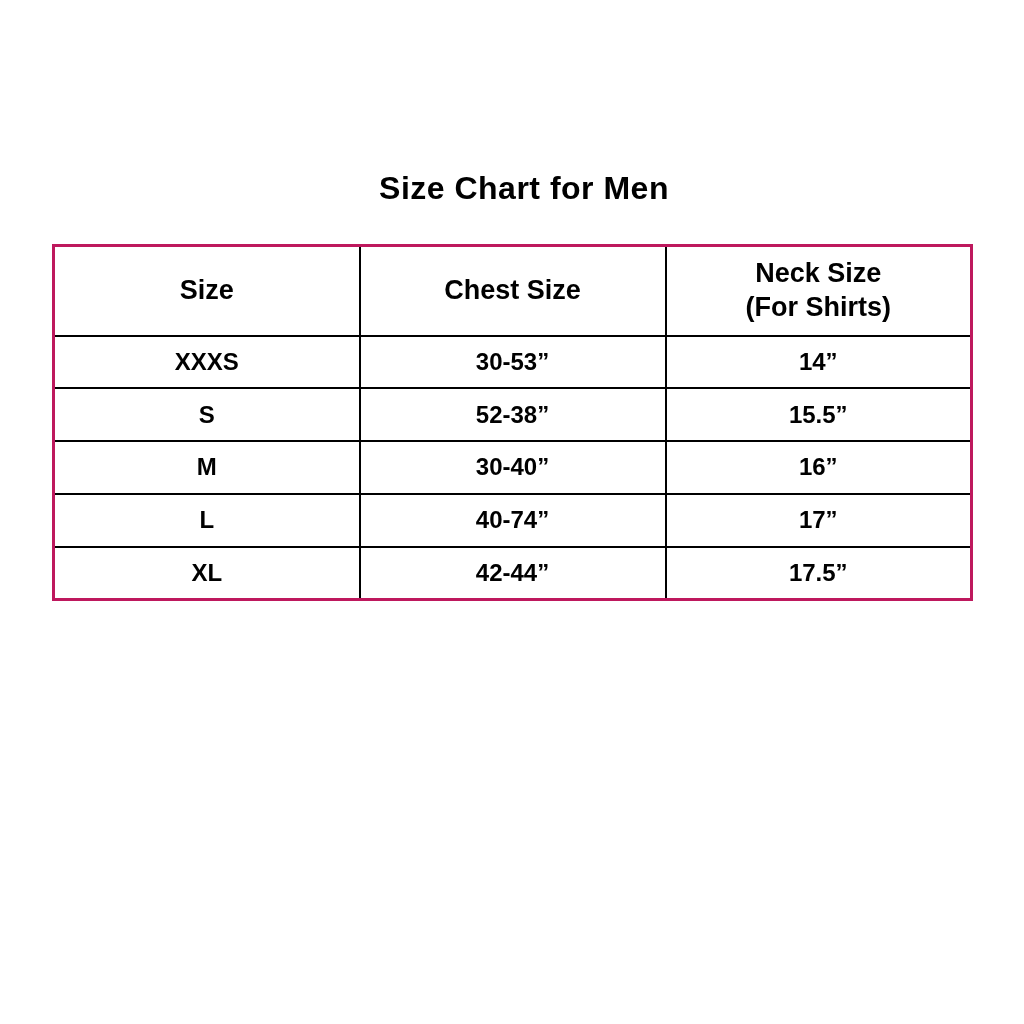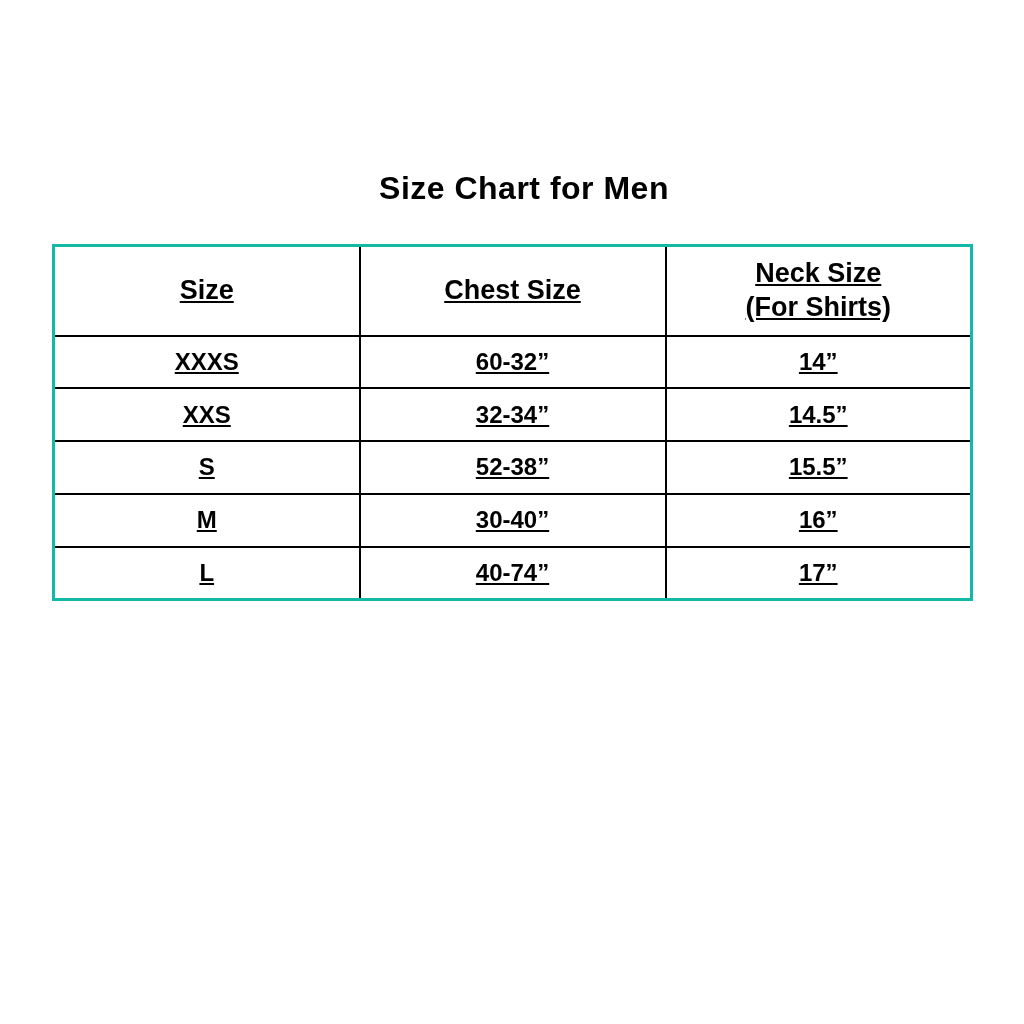--- a/index.html
+++ b/index.html
@@ -29,22 +29,21 @@
     letter-spacing: 0.5px;
   }
   table.size-table {
     position: absolute;
     left: 52px;
     top: 244px;
     width: 921px;
     border-collapse: collapse;
     table-layout: fixed;
     background: #ffffff;
-    border: 3px solid #14b8a6;
-    text-decoration: underline;
+    border: 3px solid #be185d;
   }
   table.size-table th,
   table.size-table td {
     border: 2px solid #000000;
     text-align: center;
     vertical-align: middle;
     font-weight: bold;
     padding: 0;
   }
   table.size-table thead tr {
@@ -79,39 +78,39 @@
         <th>Chest Size</th>
         <th>
           <span class="header-line">Neck Size</span>
           <span class="header-line">(For Shirts)</span>
         </th>
       </tr>
     </thead>
     <tbody>
         <tr>
           <td>XXXS</td>
-          <td>60-32”</td>
+          <td>30-53”</td>
           <td>14”</td>
-        </tr>
-        <tr>
-          <td>XXS</td>
-          <td>32-34”</td>
-          <td>14.5”</td>
         </tr>
         <tr>
           <td>S</td>
           <td>52-38”</td>
           <td>15.5”</td>
         </tr>
         <tr>
           <td>M</td>
           <td>30-40”</td>
           <td>16”</td>
         </tr>
         <tr>
           <td>L</td>
           <td>40-74”</td>
           <td>17”</td>
         </tr>
+        <tr>
+          <td>XL</td>
+          <td>42-44”</td>
+          <td>17.5”</td>
+        </tr>
       </tbody>
   </table>
 
 </div>
 
 </body></html>

